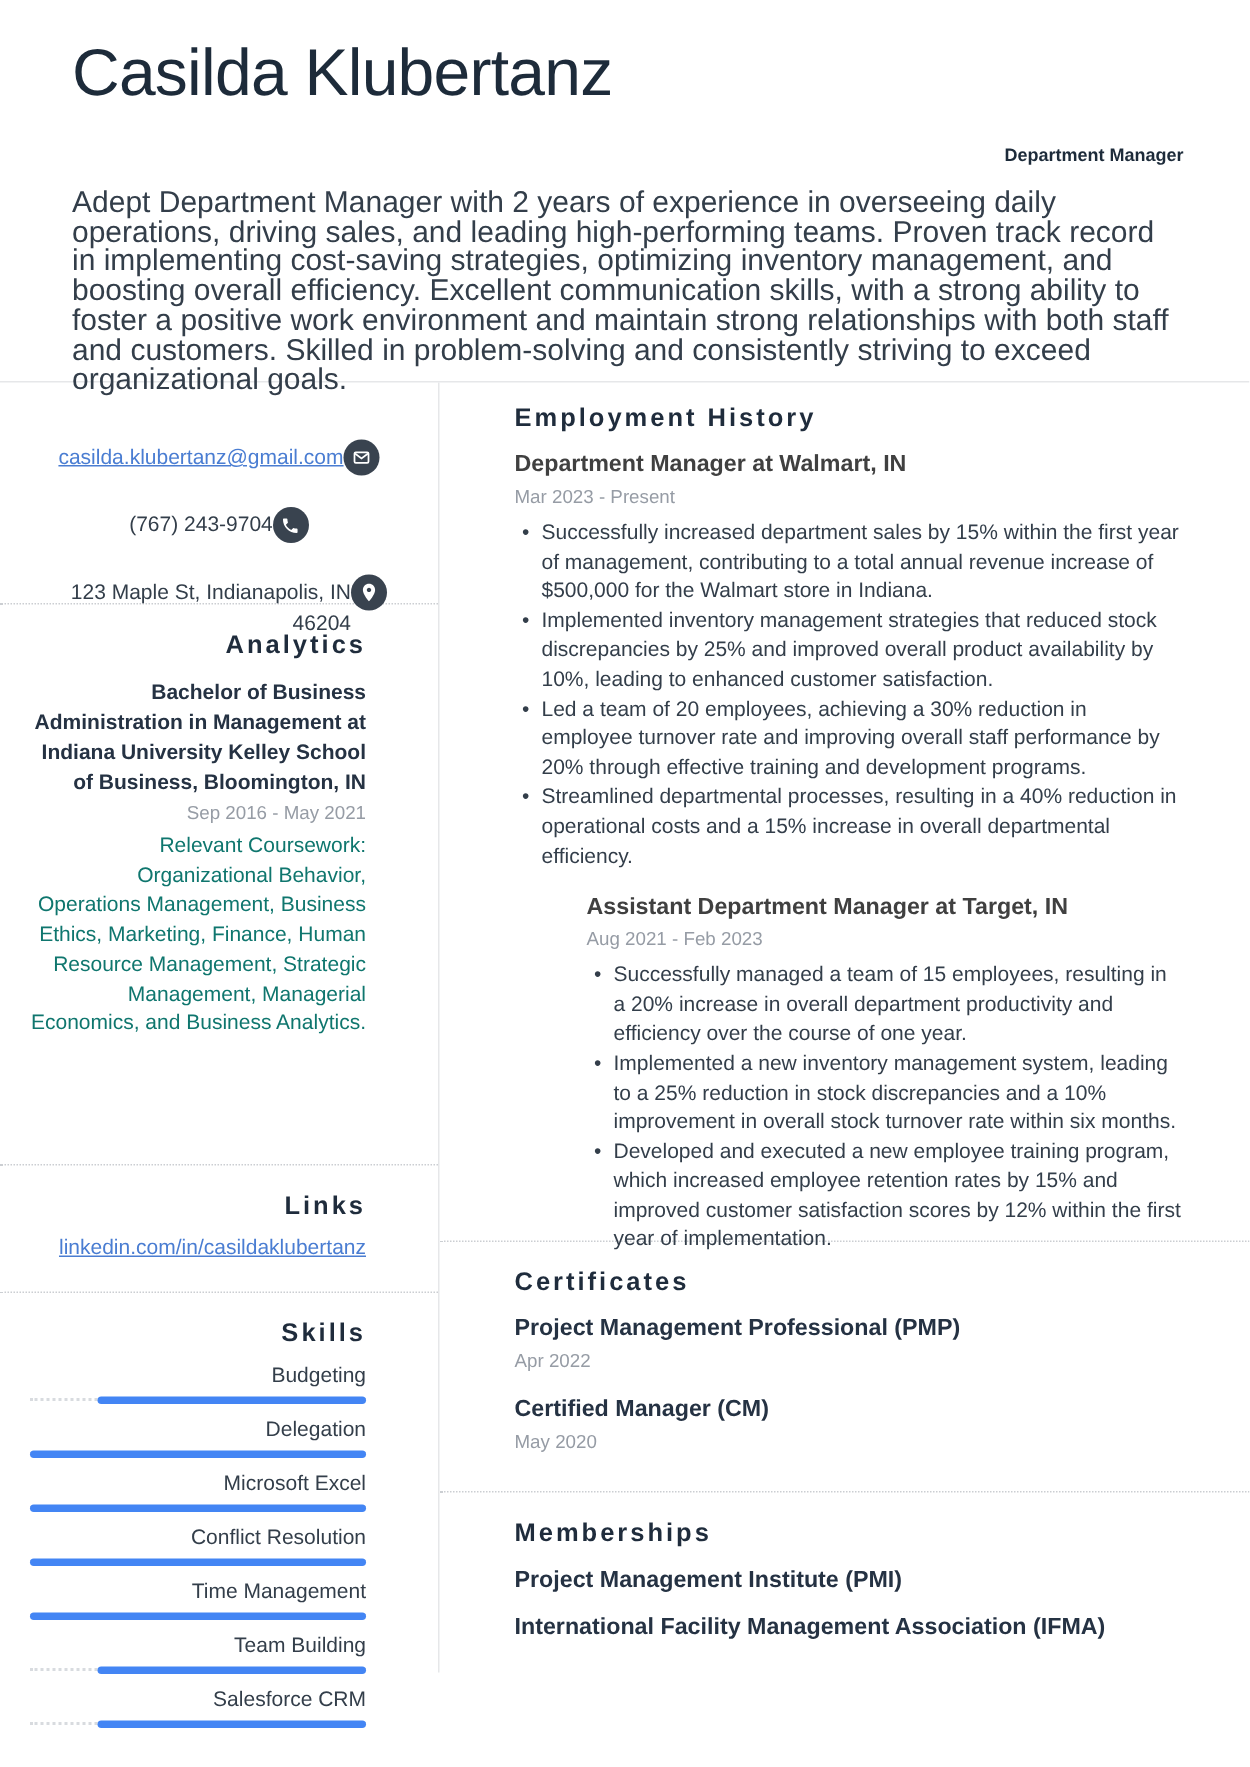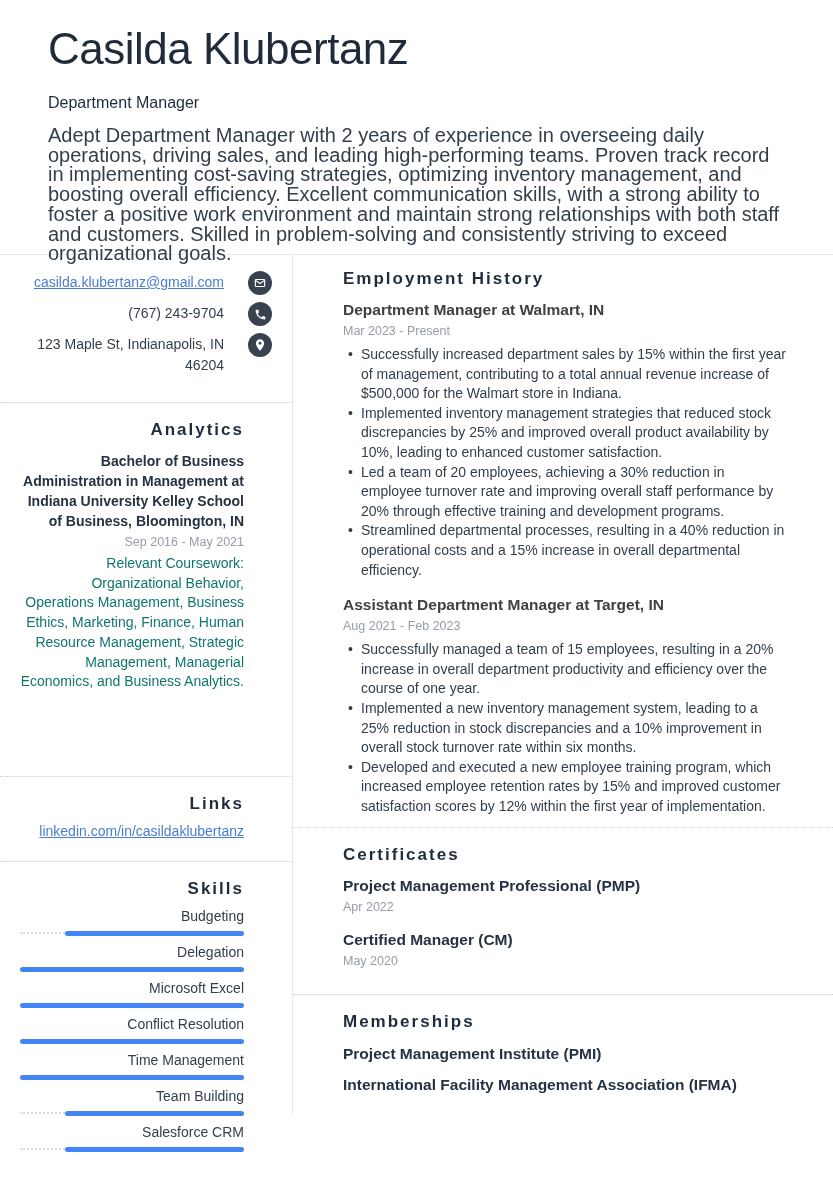--- a/index.html
+++ b/index.html
@@ -18,22 +18,23 @@
     height: 255px; flex: 0 0 255px;
     padding: 22px 44px 0 48px;
     border-bottom: 1px solid #e6e7e9;
   }
   .name {
     font-size: 44px; line-height: 54px; font-weight: 400;
     color: #1d2b3a; letter-spacing: -0.5px;
   }
   .job-title {
     margin-top: 15px;
-    font-size: 16px; line-height: 24px; font-weight: 400;
+    font-size: 12px; line-height: 24px; font-weight: 700;
     color: #1d2b3a;
+    text-align: right;
   }
   .summary {
     margin-top: 11px;
     font-size: 20px; line-height: 19.7px;
     color: #333e4a;
     max-width: 744px;
   }
 
   
   .columns { flex: 1; display: flex; min-height: 0; }
@@ -49,21 +50,21 @@
   .lsection:last-child, .rsection:last-child { border-bottom: none; }
 
   .section-title {
     font-size: 17px; font-weight: 700; letter-spacing: 2px;
     color: #1f2c3c; line-height: 22px;
   }
   .right-align { text-align: right; }
 
   
   .contact-section { height: 148px; flex: 0 0 148px; padding-top: 17px; padding-right: 20px; }
-  .contact-row { display: flex; justify-content: flex-end; align-items: flex-start; gap: 24px; margin-bottom: 8px; }
+  .contact-row { display: flex; justify-content: center; align-items: flex-start; gap: 0; margin-bottom: 8px; margin-top: 22px; }
   .contact-text { font-size: 14px; line-height: 21px; text-align: right; max-width: 200px; color: #333e4a; }
   a.blue-link { color: #4a7dd2; text-decoration: underline; }
   .icon-circle {
     width: 24px; height: 24px; border-radius: 50%;
     background: #39434f; flex: 0 0 24px;
     display: flex; align-items: center; justify-content: center;
     margin-top: -1px;
   }
   .icon-circle svg { display: block; }
 
@@ -92,21 +93,21 @@
     background: #4385f4; border-radius: 3px;
   }
 
   
   .employment-section { height: 573px; flex: 0 0 573px; padding-top: 13px; }
   .job { margin-top: 10px; }
   .job-entry-title { font-size: 15.5px; font-weight: 700; line-height: 20px; color: #404040; }
   .bullets { list-style: none; margin-top: 5px; }
   .bullets li { position: relative; padding-left: 18px; font-size: 14px; line-height: 19.6px; color: #333e4a; }
   .bullets li::before { content: "\2022"; position: absolute; left: 5px; color: #333e4a; }
-  .job + .job { margin-top: 15px; }
+  .job + .job { margin-top: 15px; margin-left: 48px; }
 
   
   .certificates-section { height: 167px; flex: 0 0 167px; }
   .cert-item { margin-top: 10px; }
   .cert-item + .cert-item { margin-top: 14px; }
   .cert-name { font-size: 15.5px; font-weight: 700; line-height: 20px; color: #253243; }
 
   
   .memberships-section { flex: 1; }
   .membership-item { margin-top: 11px; font-size: 15.5px; font-weight: 700; line-height: 20px; color: #253243; }

